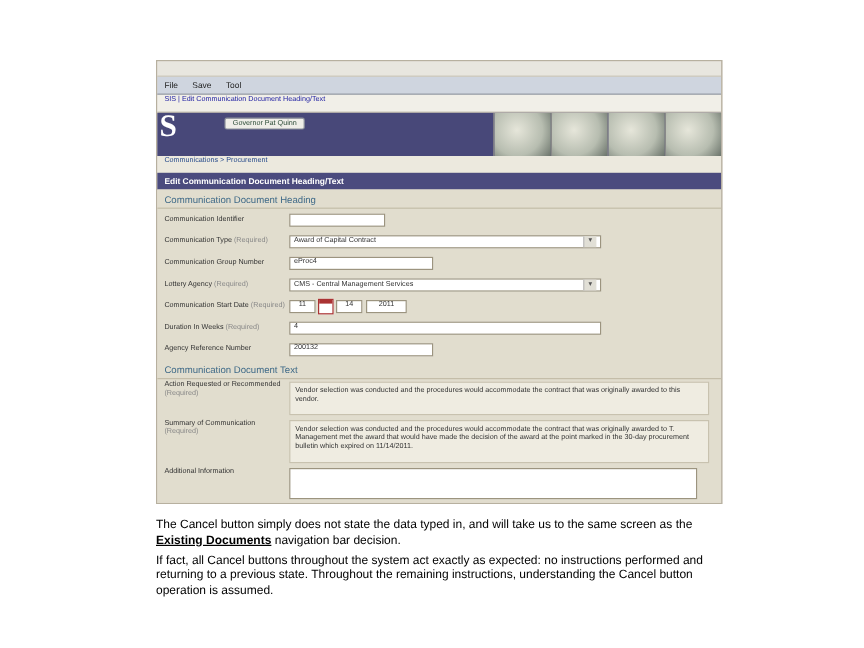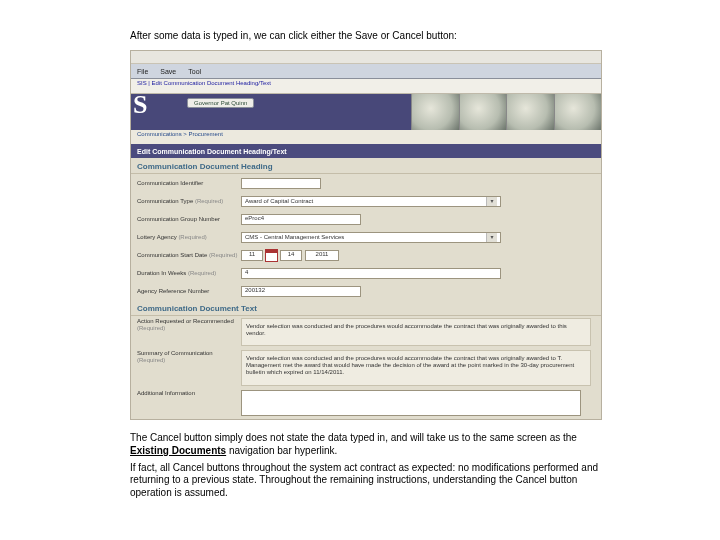--- a/index.html
+++ b/index.html
@@ -10,41 +10,40 @@
   .tab-bar{height:14px;background:#cfd5df;border-bottom:1px solid #8a8f9a;display:flex;align-items:center;font-size:7px;color:#222;}
   .tab-bar .t{padding:0 6px;}
   .addr{height:12px;background:#f1efe8;border-bottom:1px solid #bfb9a9;font-size:6px;color:#1a1aa0;padding:1px 6px;overflow:hidden;white-space:nowrap;}
   .banner{height:36px;background:#484879;position:relative;overflow:hidden;}
   .banner .s-letter{position:absolute;left:2px;top:-4px;color:#fff;font-weight:bold;font-size:26px;font-family:Georgia,serif;}
   .banner-btn{position:absolute;top:4px;left:56px;background:#efeee8;color:#2b4b36;font-size:6px;padding:1px 6px;border:1px solid #8a8f9a;border-radius:2px;}
   .banner .coins{position:absolute;right:0;top:0;height:36px;width:190px;display:flex;}
   .coin{flex:1;background:radial-gradient(circle at 40% 40%, #e6e6da 0%, #b7bdb0 60%, #6b746b 100%);border-left:1px solid #888;}
   .crumbs{height:12px;background:#ece9de;font-size:6px;color:#274b8b;padding:1px 6px;}
   .section-hdr{height:14px;background:#4b4b7e;color:#fff;font-size:7px;font-weight:bold;display:flex;align-items:center;padding:0 6px;}
-  .subsection{height:13px;color:#3f6a88;font-size:8px;font-weight:bold;display:flex;align-items:center;padding:2px 6px 0;border-bottom:1px solid #c4bda9;background:#e1ddce;}
+  .subsection{height:13px;color:#3f6a88;font-size:8px;font-weight:normal;display:flex;align-items:center;padding:2px 6px 0;border-bottom:1px solid #c4bda9;background:#e1ddce;}
   .form-area{background:#e1ddce;}
   .row{display:flex;align-items:center;padding:2px 6px;min-height:14px;font-size:6px;color:#333;}
   .lbl{width:104px;line-height:1.1;}
   .req{color:#888;}
   .fld-input{height:11px;border:1px solid #9c947f;background:#fff;box-sizing:border-box;font-size:6px;padding:0 3px;color:#333;}
   .fld-drop{height:11px;border:1px solid #9c947f;background:#fff;box-sizing:border-box;font-size:6px;padding:0 3px;color:#333;display:inline-flex;align-items:center;justify-content:space-between;}
   .caret{width:10px;height:9px;background:#e1dfd6;border-left:1px solid #bbb;text-align:center;color:#555;font-size:6px;line-height:9px;}
   .cal{width:11px;height:11px;background:#fff;border:1px solid #a33;display:inline-block;margin:0 2px;position:relative;}
   .cal::before{content:"";position:absolute;top:0;left:0;right:0;height:3px;background:#a33;}
   .ro-box{background:#efece1;border:1px solid #c8c2af;color:#333;font-size:6px;padding:4px;line-height:1.2;}
   .btns{height:18px;display:flex;align-items:center;padding:2px 6px;gap:5px;background:#e1ddce;}
   .outro{position:absolute;left:130px;top:432px;width:478px;font-size:10px;line-height:1.28;}
   .outro p{margin:0 0 4px;}
   .ul{text-decoration:underline;font-weight:bold;}
 </style>
 </head>
 <body>
 <div class="page">
 
-<div class="intro">After some data is typed in, we can click either the Save or Cancel button:</div>
 
 <div class="shot">
   <div class="browser-bar"></div>
   <div class="tab-bar">
     <span class="t">File</span>
     <span class="t">Save</span>
     <span class="t">Tool</span>
   </div>
   <div class="addr">SIS | Edit Communication Document Heading/Text</div>
 
@@ -141,17 +140,17 @@
 
     <div class="btns">
       
       
       
     </div>
   </div>
 </div>
 
 <div class="outro">
-  <p><span>The Cancel button simply does not state the data typed in, and will take us to the same screen as the </span><span class="ul">Existing Documents</span><span> navigation bar hyperlink.</span></p>
-  <p>If fact, all Cancel buttons throughout the system act contract as expected: no modifications performed and returning to a previous state.  Throughout the remaining instructions, understanding the Cancel button operation is assumed.</p>
+  <p><span>The Cancel button simply does not state the data typed in, and will take us to the same screen as the </span><span class="ul">Existing Documents</span><span> navigation bar decision.</span></p>
+  <p>If fact, all Cancel buttons throughout the system act exactly as expected: no instructions performed and returning to a previous state.  Throughout the remaining instructions, understanding the Cancel button operation is assumed.</p>
 </div>
 
 </div>
 
 </body></html>

